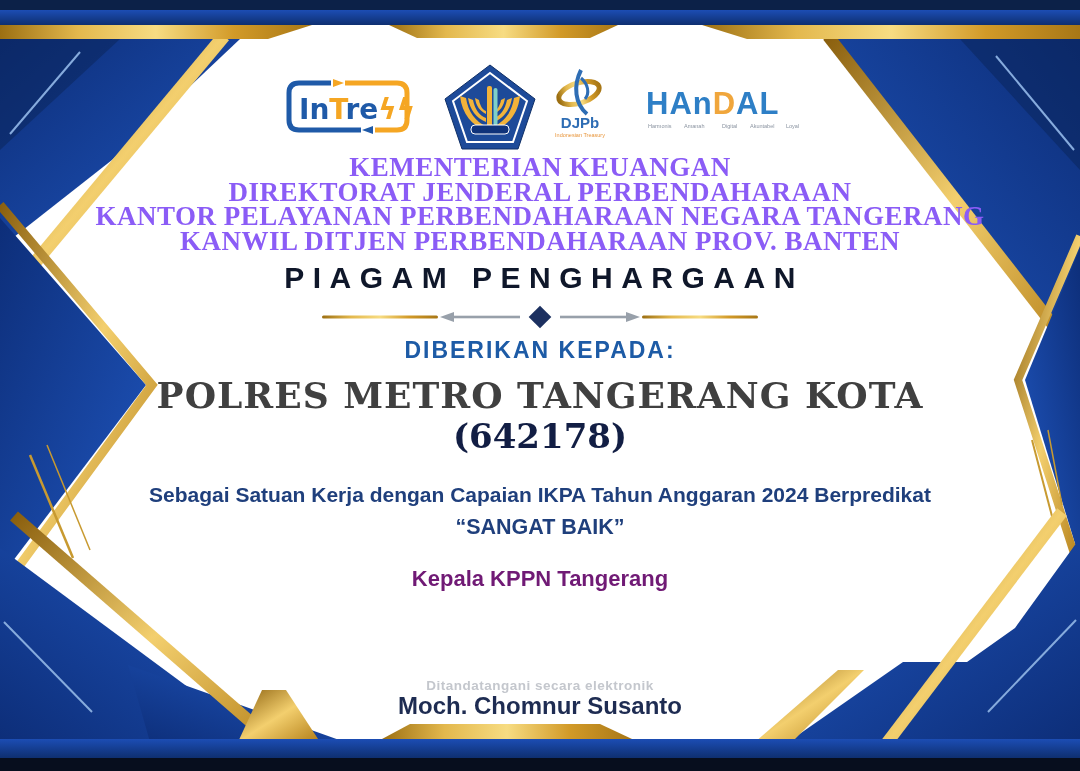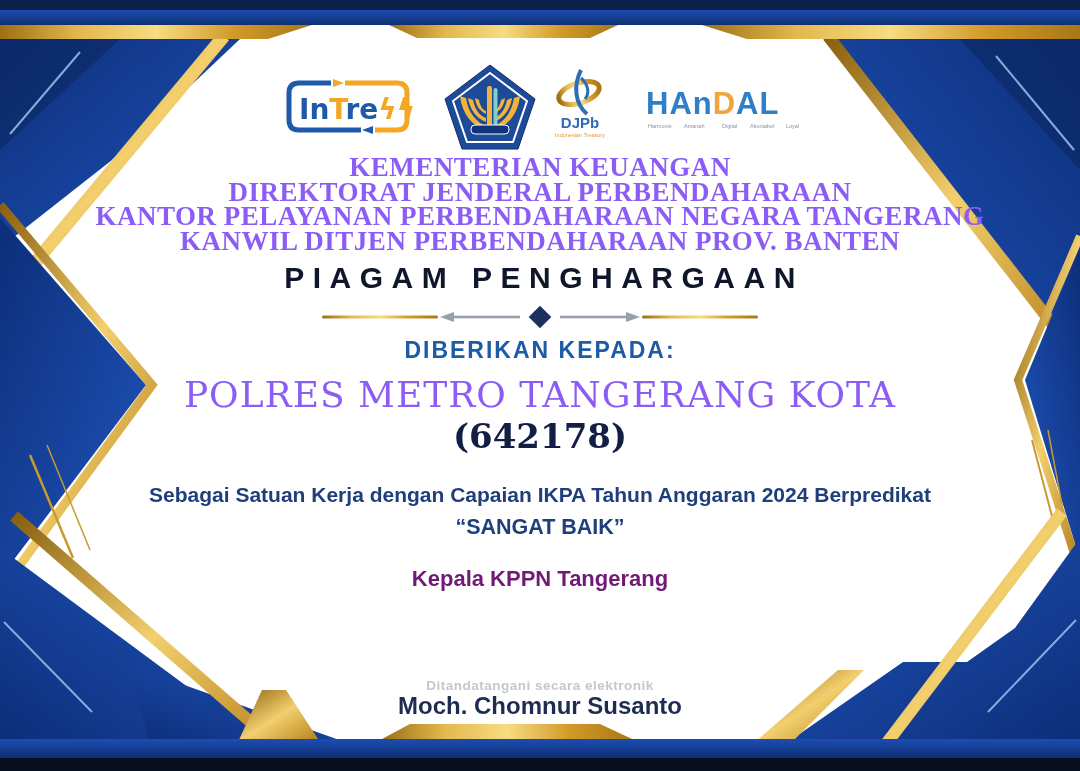--- a/index.html
+++ b/index.html
@@ -9,22 +9,22 @@
   }
   #frame{position:absolute;left:0;top:0;z-index:0;}
   .content{position:absolute;left:0;top:0;width:1080px;height:771px;z-index:1;}
   .abs{position:absolute;left:0;right:0;text-align:center;white-space:nowrap;}
   .logo{position:absolute;}
   .issuer{top:155px;font-family:"Liberation Serif",serif;font-weight:700;
           font-size:27px;line-height:24.5px;color:#8b5cf6;letter-spacing:.5px;}
   .title{top:261px;font-weight:700;font-size:30px;letter-spacing:8.5px;
          padding-left:8px;color:#0f172a;}
   .kepada{top:337px;font-weight:700;font-size:23px;letter-spacing:2px;color:#1d5ba6;}
-  .recipient{top:374px;font-family:"DejaVu Serif",serif;font-weight:400;
-             font-size:36px;letter-spacing:1px;color:#8b5cf6;}
+  .recipient{top:374px;font-family:"DejaVu Serif",serif;font-weight:700;
+             font-size:36px;letter-spacing:1px;color:#404040;}
   .code{top:416px;font-family:"DejaVu Serif",serif;font-weight:700;
         font-size:34px;color:#121e44;}
   .desc{top:483px;font-weight:700;font-size:21px;color:#1f3f7c;}
   .predicate{top:515px;font-weight:700;font-size:21.5px;color:#1f3f7c;}
   .signerTitle{top:566px;font-weight:700;font-size:22px;color:#701a75;}
   .esign{top:678px;font-weight:700;font-size:13.5px;letter-spacing:.5px;color:#c4c7cd;}
   .signerName{top:692px;font-weight:700;font-size:24px;color:#1e2c52;}
 </style>
 </head>
 <body>

